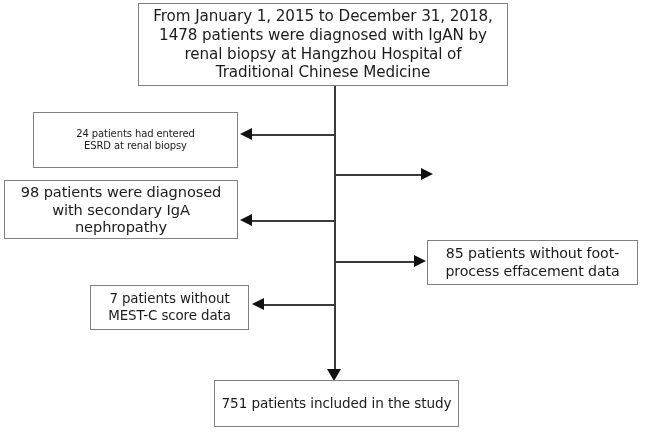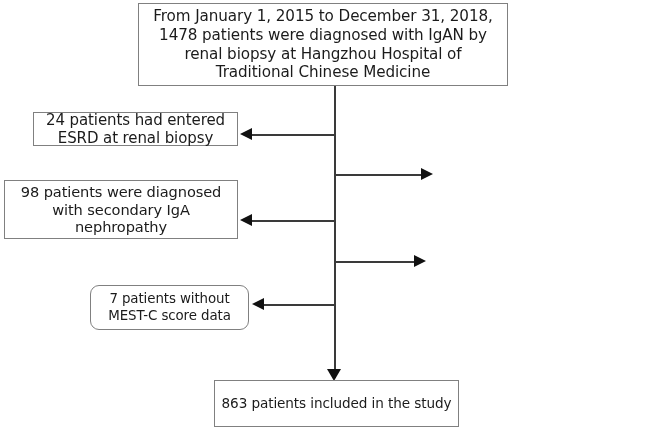--- a/index.html
+++ b/index.html
@@ -30,39 +30,38 @@
     white-space: pre-line;
     letter-spacing: -0.1px;
   }
   
   #box-enrolled {
     left: 138px; top: 3px; width: 370px; height: 83px;
     font-size: 15.2px;
     padding: 0 6px;
   }
   #box-excl-esrd {
-    left: 33px; top: 112px; width: 205px; height: 34px;
-    font-size: 15px;
+    left: 33px; top: 112px; width: 205px; height: 56px;
+    font-size: 10px;
   }
   #box-excl-lost {
     left: 434px; top: 150px; width: 203px; height: 45px;
     font-size: 13.4px;
   }
   #box-excl-secondary {
     left: 4px; top: 180px; width: 234px; height: 59px;
     font-size: 14.6px;
   }
   #box-excl-foot {
     left: 427px; top: 240px; width: 211px; height: 45px;
     font-size: 14.2px;
   }
   #box-excl-mest {
     left: 90px; top: 285px; width: 159px; height: 45px;
     font-size: 13.4px;
-    border-radius: 9px;
   }
   #box-included {
     left: 214px; top: 380px; width: 245px; height: 47px;
     font-size: 13.6px;
   }
 
   
   .spine {
     position: absolute;
     background: #3a3a3a;
@@ -123,19 +122,21 @@
 Traditional Chinese Medicine</div>
 
   <div class="box" id="box-excl-esrd">24 patients had entered
 ESRD at renal biopsy</div>
 
 
   <div class="box" id="box-excl-secondary">98 patients were diagnosed
 with secondary IgA
 nephropathy</div>
 
+  <div class="box" id="box-excl-foot">85 patients  without foot-
+process effacement data</div>
 
   <div class="box" id="box-excl-mest">7 patients without
 MEST-C score data</div>
 
-  <div class="box" id="box-included">863 patients included in the study</div>
+  <div class="box" id="box-included">751 patients included in the study</div>
 
 </div>
 
 </body></html>

